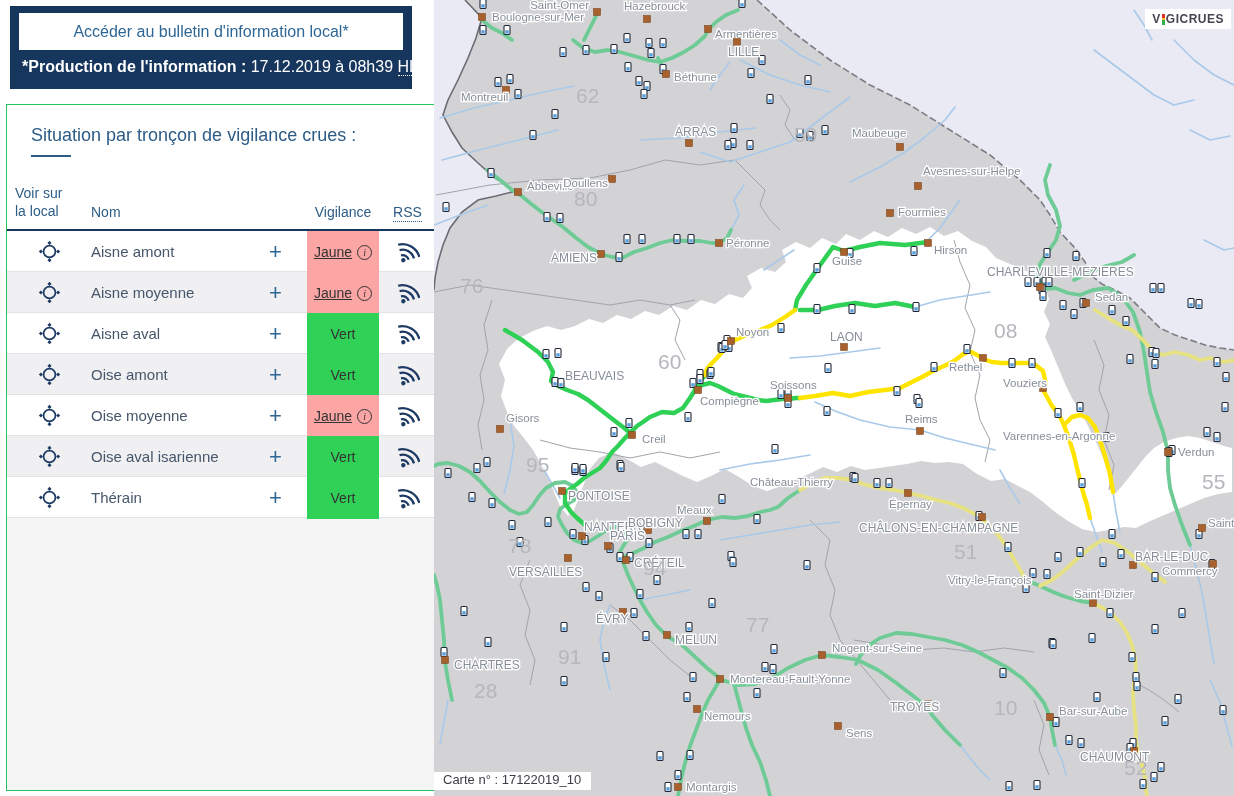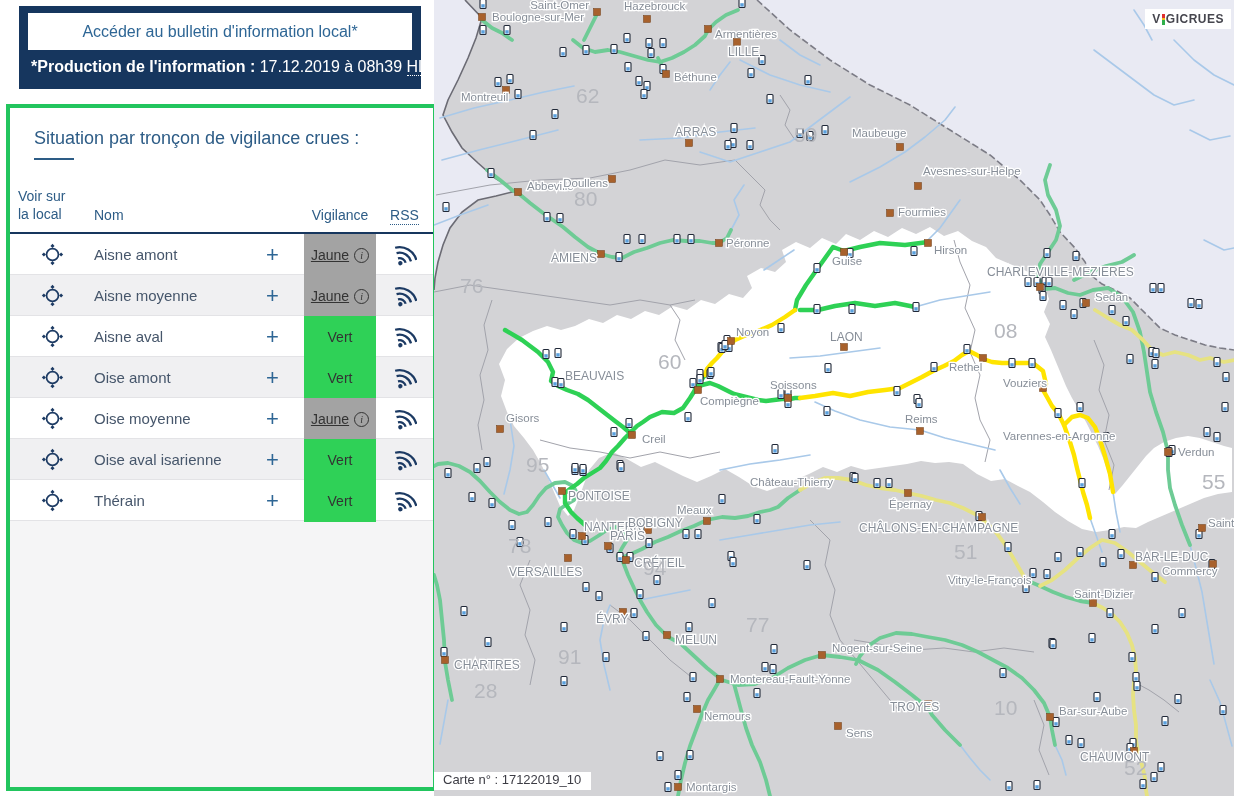--- a/index.html
+++ b/index.html
@@ -1,51 +1,51 @@
 <!DOCTYPE html>
 <html><head>
 <meta charset="utf-8">
 <style>
   * { box-sizing: border-box; margin: 0; padding: 0; }
   body { font-family: "Liberation Sans", sans-serif; background: #fff; }
   .page { position: relative; width: 1234px; height: 796px; background: #fff; overflow: hidden; }
 
   
-  .topbox { position: absolute; left: 19px; top: 6px; width: 402px; height: 83px;
+  .topbox { position: absolute; left: 10px; top: 6px; width: 402px; height: 83px;
             background: #16365e; padding: 7px 9px; }
   .bulletin-btn { display: block; width: 100%; height: 37px; background: #fff; border: none;
                   color: #2e6695; font-size: 16px; font-family: "Liberation Sans", sans-serif;
                   cursor: pointer; }
   .prod { margin-top: 8px; color: #fff; font-size: 16px; padding-left: 3px; white-space: nowrap; }
   .prod b { font-weight: bold; }
   .prod abbr { text-decoration: none; border-bottom: 1px dotted #fff; }
 
   
   .panel { position: absolute; left: 6px; top: 104px; width: 431px; height: 687px;
-           border: 4px solid #22c55e; background: #f5f5f6; }
+           border: 1px solid #22c55e; background: #f5f5f6; }
   .table-area { background: #fff; padding-top: 20px; }
   .title { margin-left: 24px; color: #2d5c86; font-size: 18px; font-weight: 400; }
   .title::after { content: ""; display: block; width: 40px; height: 2px; background: #2d5c86; margin-top: 9px; }
   .thead { display: grid; grid-template-columns: 84px auto 38px 72px 57px;
            align-items: end; padding-top: 16px; padding-bottom: 9px;
            color: #2d5c86; font-size: 14px; border-bottom: 2px solid #16365e; }
   .th-map { text-align: left; line-height: 1.25; padding-left: 8px; margin-top: 12px; }
   .th-map span { display: block; }
   .th-vig { text-align: center; }
   .th-rss { text-align: center; }
   .dotted { border-bottom: 1px dotted #2d5c86; padding-bottom: 1px; }
 
   .row { display: grid; grid-template-columns: 84px auto 38px 72px 57px; align-items: center;
          height: 41px; border-bottom: 1px solid #e3e3e6; font-size: 15px; color: #46566b; }
   .row:nth-child(even) { background: #f0f0f2; }
   .cell-ic { display: flex; justify-content: center; cursor: pointer; }
   .plus { color: #2e6695; font-size: 22px; font-weight: 300; cursor: pointer; line-height: 1; }
   .vig { align-self: stretch; height: 42px; margin-bottom: -1px; display: flex; align-items: center;
          justify-content: center; gap: 5px; font-size: 14px; color: #333; }
-  .vig.jaune { background: #a3a3a3; }
+  .vig.jaune { background: #fca5a5; }
   .vig.vert  { background: #2fd157; }
   .vig-link { color: #333; text-decoration: underline; cursor: pointer; }
   .info { display: inline-flex; width: 15px; height: 15px; border: 1px solid #333; border-radius: 50%;
           align-items: center; justify-content: center; font-size: 10px; font-style: italic;
           font-family: "Liberation Serif", serif; cursor: pointer; }
   .rss-wrap { display: flex; justify-content: center; cursor: pointer; }
 
   
   .map { position: absolute; left: 434px; top: 0; width: 800px; height: 796px; background: #e9eaf3; }
   .logo { position: absolute; top: 9px; right: 3px; background: #fff; padding: 3px 7px;

